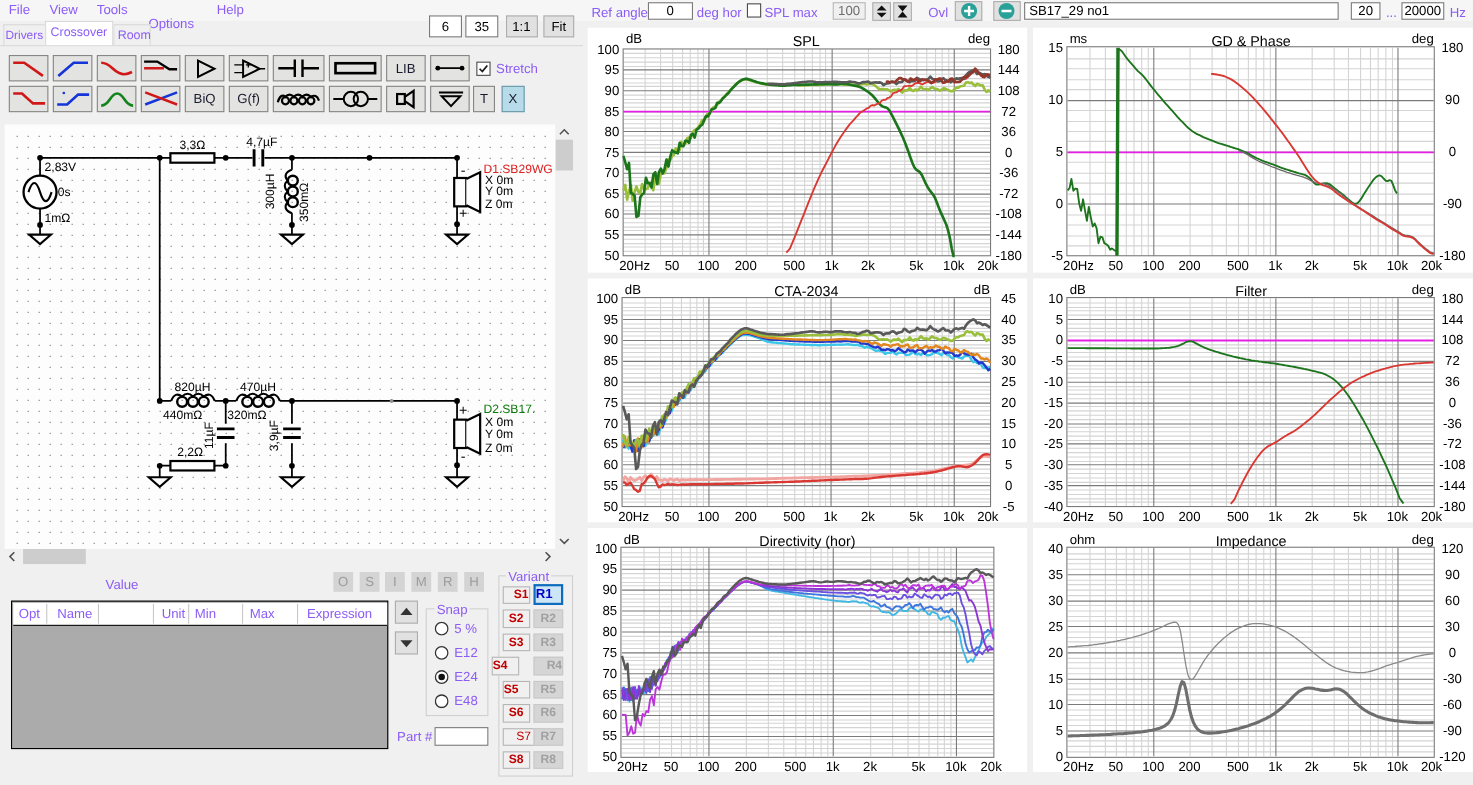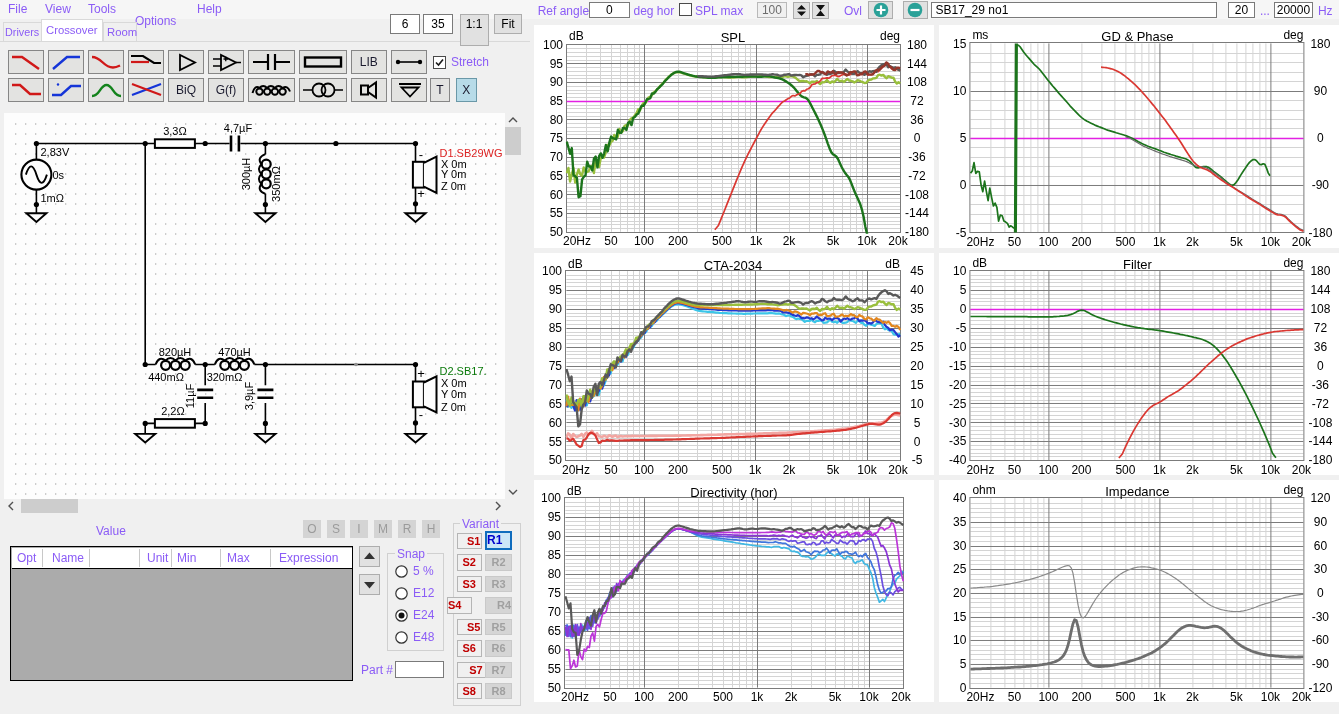--- a/index.html
+++ b/index.html
@@ -17,21 +17,21 @@
 <div class="lbl" style="left:197px;top:2px">Help</div>
 <div class="ab" style="left:3px;top:22px;width:39px;height:19px;background:#f0f0f0;border:1px solid #d9d9d9;border-bottom:none"></div>
 <div class="lbl" style="left:5px;top:25.5px;font-size:10.8px">Drivers</div>
 <div class="ab" style="left:41px;top:19px;width:62px;height:22px;background:#fff;border:1px solid #d9d9d9;border-bottom:none;z-index:3"></div>
 <div class="lbl" style="left:46px;top:23.5px;z-index:4;font-size:11.3px">Crossover</div>
 <div class="ab" style="left:103px;top:22px;width:34px;height:19px;background:#f0f0f0;border:1px solid #d9d9d9;border-bottom:none"></div>
 <div class="lbl" style="left:107px;top:25.5px;font-size:11.3px">Room</div>
 <div class="ab" style="left:0;top:41px;width:530px;height:673px;background:#f0f0f0;border-top:1px solid #d9d9d9"></div>
 <div class="inp" style="left:390px;top:14px;width:30px;height:20px;line-height:18px">6</div>
 <div class="inp" style="left:423px;top:14px;width:30px;height:20px;line-height:18px">35</div>
-<div class="btn" style="left:459.5px;top:14px;width:29px;height:32px;line-height:18px">1:1</div>
+<div class="btn" style="left:459.5px;top:14px;width:29px;height:20px;line-height:18px">1:1</div>
 <div class="btn" style="left:494px;top:14px;width:28px;height:20px;line-height:18px">Fit</div>
 <div style="position:absolute;left:8px;top:50px;width:36px;height:24px;background:#e3e3e1;border:1px solid #868686;box-sizing:border-box">
     <svg width="34" height="22" viewBox="0 0 34 22" style="display:block">
       <path d="M3,6H13L30,18" stroke="#d01818" stroke-width="2.4" fill="none"></path>
     </svg>
   </div>
 <div style="position:absolute;left:48px;top:50px;width:36px;height:24px;background:#e3e3e1;border:1px solid #868686;box-sizing:border-box">
     <svg width="34" height="22" viewBox="0 0 34 22" style="display:block">
       <path d="M4,18L18,6H31" stroke="#1535d8" stroke-width="2.4" fill="none"></path>
     </svg>
@@ -287,25 +287,25 @@
 <div class="ab" style="left:453px;top:523px;width:68px;height:183px;border:1px solid #d0d0d0"></div>
 <div class="lbl" style="left:460px;top:517px;background:#f0f0f0;padding:0 2px">Variant</div>
 <div class="ab" style="left:457px;top:532.9px;width:24.5px;height:16.5px;background:#f0f0f0;border:1px solid #b5b5b5;color:#c00000;font-size:11px;font-weight:bold;text-align:right;line-height:15px">S1</div>
 <div class="ab" style="left:485px;top:531.4px;width:27px;height:19px;background:#cce6f7;border:2px solid #0f6cbd;color:#0000cd;font-size:12px;font-weight:bold;line-height:15px">R1</div>
 <div class="ab" style="left:457px;top:554.3px;width:24.5px;height:16.5px;background:#f0f0f0;border:1px solid #b5b5b5;color:#c00000;font-size:11px;font-weight:bold;text-align:center;line-height:15px">S2</div>
 <div class="ab" style="left:485px;top:554.3px;width:27px;height:16.5px;background:#d5d5d5;border:1px solid #c9c9c9;color:#a0a0a0;font-size:11px;font-weight:bold;text-align:center;line-height:15px">R2</div>
 <div class="ab" style="left:457px;top:575.8px;width:24.5px;height:16.5px;background:#f0f0f0;border:1px solid #b5b5b5;color:#c00000;font-size:11px;font-weight:bold;text-align:center;line-height:15px">S3</div>
 <div class="ab" style="left:485px;top:575.8px;width:27px;height:16.5px;background:#d5d5d5;border:1px solid #c9c9c9;color:#a0a0a0;font-size:11px;font-weight:bold;text-align:center;line-height:15px">R3</div>
 <div class="ab" style="left:447px;top:597.2px;width:24.5px;height:16.5px;background:#f0f0f0;border:1px solid #b5b5b5;color:#c00000;font-size:11px;font-weight:bold;text-align:left;line-height:15px">S4</div>
 <div class="ab" style="left:485px;top:597.2px;width:27px;height:16.5px;background:#d5d5d5;border:1px solid #c9c9c9;color:#a0a0a0;font-size:11px;font-weight:bold;text-align:right;line-height:15px">R4</div>
-<div class="ab" style="left:457px;top:618.6px;width:24.5px;height:16.5px;background:#f0f0f0;border:1px solid #b5b5b5;color:#c00000;font-size:11px;font-weight:bold;text-align:right;line-height:15px">S5</div>
+<div class="ab" style="left:457px;top:618.6px;width:24.5px;height:16.5px;background:#f0f0f0;border:1px solid #b5b5b5;color:#c00000;font-size:11px;font-weight:bold;text-align:left;line-height:15px">S5</div>
 <div class="ab" style="left:485px;top:618.6px;width:27px;height:16.5px;background:#d5d5d5;border:1px solid #c9c9c9;color:#a0a0a0;font-size:11px;font-weight:bold;text-align:center;line-height:15px">R5</div>
 <div class="ab" style="left:457px;top:640.0px;width:24.5px;height:16.5px;background:#f0f0f0;border:1px solid #b5b5b5;color:#c00000;font-size:11px;font-weight:bold;text-align:center;line-height:15px">S6</div>
 <div class="ab" style="left:485px;top:640.0px;width:27px;height:16.5px;background:#d5d5d5;border:1px solid #c9c9c9;color:#a0a0a0;font-size:11px;font-weight:bold;text-align:center;line-height:15px">R6</div>
-<div class="ab" style="left:457px;top:661.5px;width:38px;height:16.5px;background:#f0f0f0;border:1px solid #b5b5b5;color:#c00000;font-size:11px;font-weight:bold;text-align:center;line-height:15px">S7</div>
+<div class="ab" style="left:457px;top:661.5px;width:38px;height:16.5px;background:#f0f0f0;border:1px solid #b5b5b5;color:#c00000;font-size:11px;font-weight:normal;text-align:center;line-height:15px">S7</div>
 <div class="ab" style="left:485px;top:661.5px;width:27px;height:16.5px;background:#d5d5d5;border:1px solid #c9c9c9;color:#a0a0a0;font-size:11px;font-weight:bold;text-align:center;line-height:15px">R7</div>
 <div class="ab" style="left:457px;top:682.9px;width:24.5px;height:16.5px;background:#f0f0f0;border:1px solid #b5b5b5;color:#c00000;font-size:11px;font-weight:bold;text-align:center;line-height:15px">S8</div>
 <div class="ab" style="left:485px;top:682.9px;width:27px;height:16.5px;background:#d5d5d5;border:1px solid #c9c9c9;color:#a0a0a0;font-size:11px;font-weight:bold;text-align:center;line-height:15px">R8</div>
 <div class="lbl" style="left:537.7px;top:3.5px">Ref angle</div>
 <div class="inp" style="left:589px;top:2px;width:40.5px;height:16px">0</div>
 <div class="lbl" style="left:633.5px;top:3.5px">deg hor</div>
 <div class="ab" style="left:679px;top:3px;width:13px;height:13px;background:#fff;border:1px solid #4a4a4a"></div>
 <div class="lbl" style="left:695px;top:3.5px">SPL max</div>
 <div class="ab" style="left:756.6px;top:2px;width:30.6px;height:16px;background:#f0f0f0;border:1px solid #b9b9b9;color:#6d6d6d;font-size:12px;text-align:center;line-height:14px">100</div>
 <div class="btn" style="left:793px;top:1.5px;width:17px;height:17px"><svg width="15" height="15">

